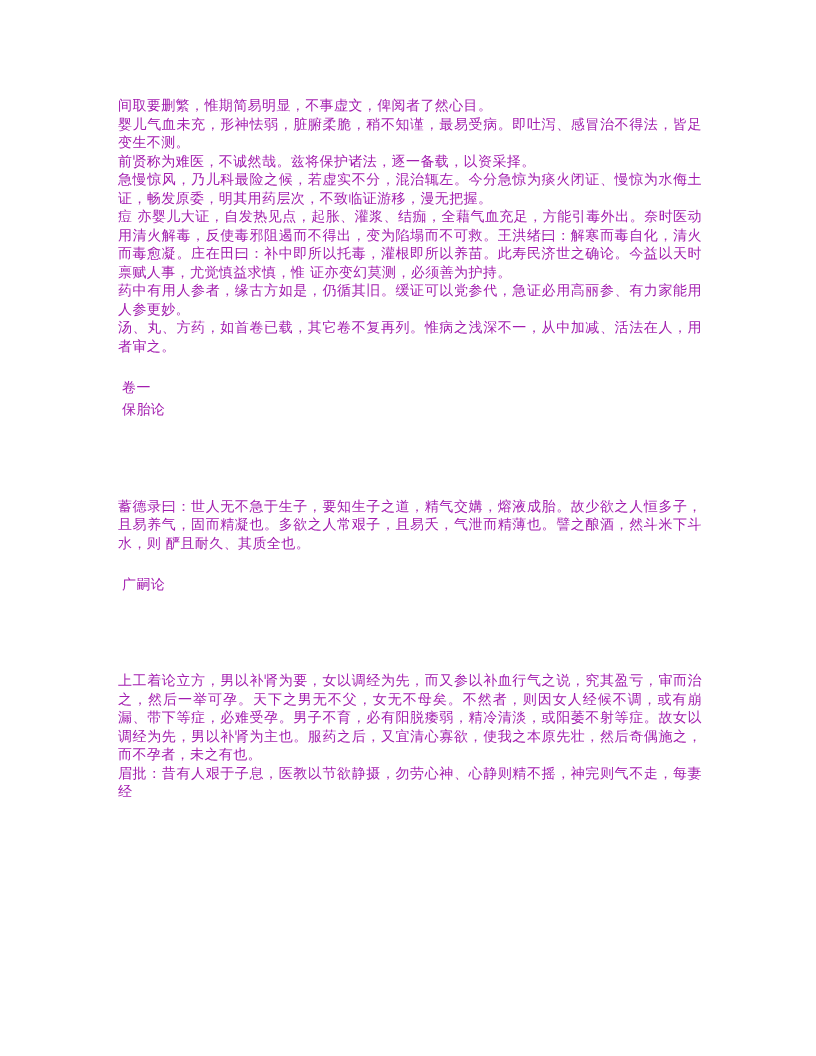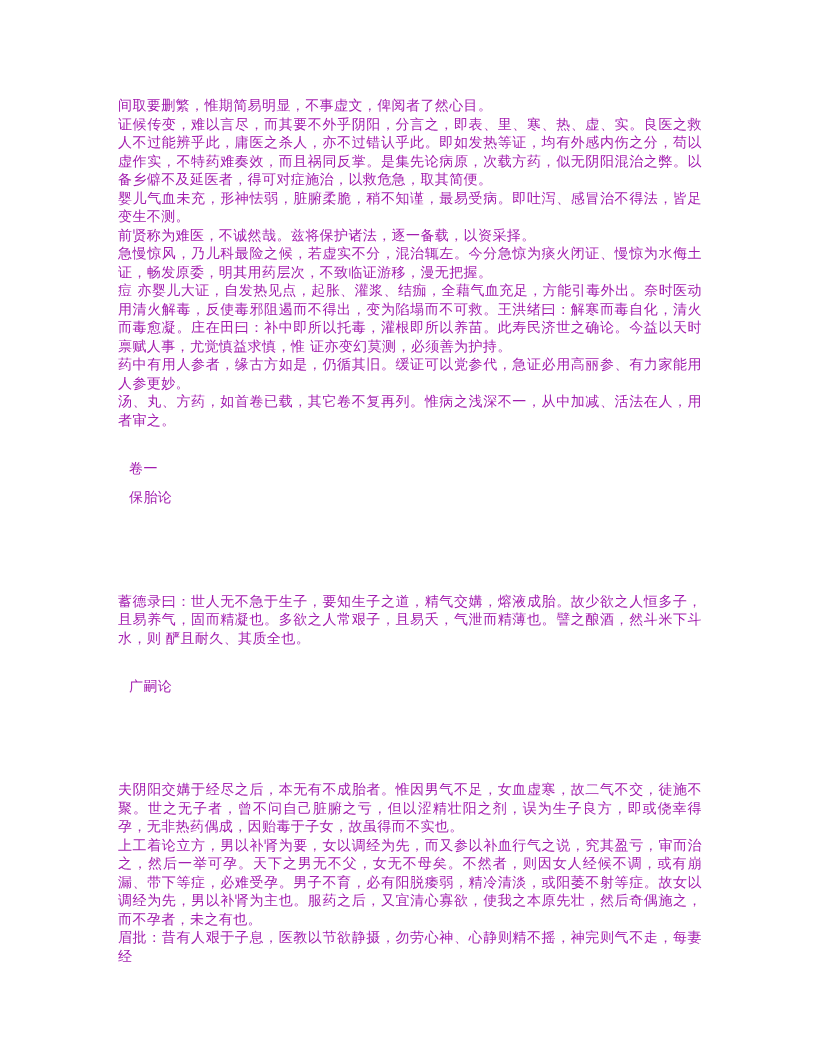--- a/index.html
+++ b/index.html
@@ -5,29 +5,28 @@
     html, body { margin: 0; padding: 0; background: #ffffff; }
     body { width: 816px; height: 1056px; position: relative; overflow: hidden; }
     .page {
       position: absolute; left: 118px; top: 96px; width: 584px;
       font-family: "DejaVu Serif", "Liberation Serif", serif;
       font-size: 14px; line-height: 18.5px; color: #a21caf;
       letter-spacing: 0.4px;
     }
     .para { margin: 0; text-align: justify; }
     .blank { height: 18.5px; }
-    .heading { margin: 11px; }
+    .heading { margin: 4px; }
     .gap-large { height: 74px; }
   </style>
 </head>
 <body>
 
 <div class="page">
   <p class="para">间取要删繁，惟期简易明显，不事虚文，俾阅者了然心目。</p>
-  <p class="para">证候传变，难以言尽，而其要不外乎阴阳，分言之，即表、里、寒、热、虚、实。良医之救人不过能辨乎此，庸医之杀人，亦不过错认乎此。即如发热等证，均有外感内伤之分，苟以虚作实，不特药难奏效，而且祸同反掌。是集先论病原，次载方药，似无阴阳混治之弊。以备乡僻不及延医者，得可对症施治，以救危急，取其简便。</p>
   <p class="para">婴儿气血未充，形神怯弱，脏腑柔脆，稍不知谨，最易受病。即吐泻、感冒治不得法，皆足变生不测。</p>
   <p class="para">前贤称为难医，不诚然哉。兹将保护诸法，逐一备载，以资采择。</p>
   <p class="para">急慢惊风，乃儿科最险之候，若虚实不分，混治辄左。今分急惊为痰火闭证、慢惊为水侮土证，畅发原委，明其用药层次，不致临证游移，漫无把握。</p>
   <p class="para">痘 亦婴儿大证，自发热见点，起胀、灌浆、结痂，全藉气血充足，方能引毒外出。奈时医动用清火解毒，反使毒邪阻遏而不得出，变为陷塌而不可救。王洪绪曰：解寒而毒自化，清火而毒愈凝。庄在田曰：补中即所以托毒，灌根即所以养苗。此寿民济世之确论。今益以天时禀赋人事，尤觉慎益求慎，惟 证亦变幻莫测，必须善为护持。</p>
   <p class="para">药中有用人参者，缘古方如是，仍循其旧。缓证可以党参代，急证必用高丽参、有力家能用人参更妙。</p>
   <p class="para">汤、丸、方药，如首卷已载，其它卷不复再列。惟病之浅深不一，从中加减、活法在人，用者审之。</p>
 
   <div class="blank"></div>
 
   <p class="heading">卷一</p>
@@ -36,16 +35,15 @@
   <div class="gap-large"></div>
 
   <p class="para">蓄德录曰：世人无不急于生子，要知生子之道，精气交媾，熔液成胎。故少欲之人恒多子，且易养气，固而精凝也。多欲之人常艰子，且易夭，气泄而精薄也。譬之酿酒，然斗米下斗水，则 酽且耐久、其质全也。</p>
 
   <div class="blank"></div>
 
   <p class="heading">广嗣论</p>
 
   <div class="gap-large"></div>
 
-  <p class="para">夫阴阳交媾于经尽之后，本无有不成胎者。惟因男气不足，女血虚寒，故二气不交，徒施不聚。世之无子者，曾不问自己脏腑之亏，但以涩精壮阳之剂，误为生子良方，即或侥幸得孕，无非热药偶成，因贻毒于子女，故虽得而不实也。</p>
   <p class="para">上工着论立方，男以补肾为要，女以调经为先，而又参以补血行气之说，究其盈亏，审而治之，然后一举可孕。天下之男无不父，女无不母矣。不然者，则因女人经候不调，或有崩漏、带下等症，必难受孕。男子不育，必有阳脱痿弱，精冷清淡，或阳萎不射等症。故女以调经为先，男以补肾为主也。服药之后，又宜清心寡欲，使我之本原先壮，然后奇偶施之，而不孕者，未之有也。</p>
   <p class="para">眉批：昔有人艰于子息，医教以节欲静摄，勿劳心神、心静则精不摇，神完则气不走，每妻经</p>
 </div>
 
 </body></html>

